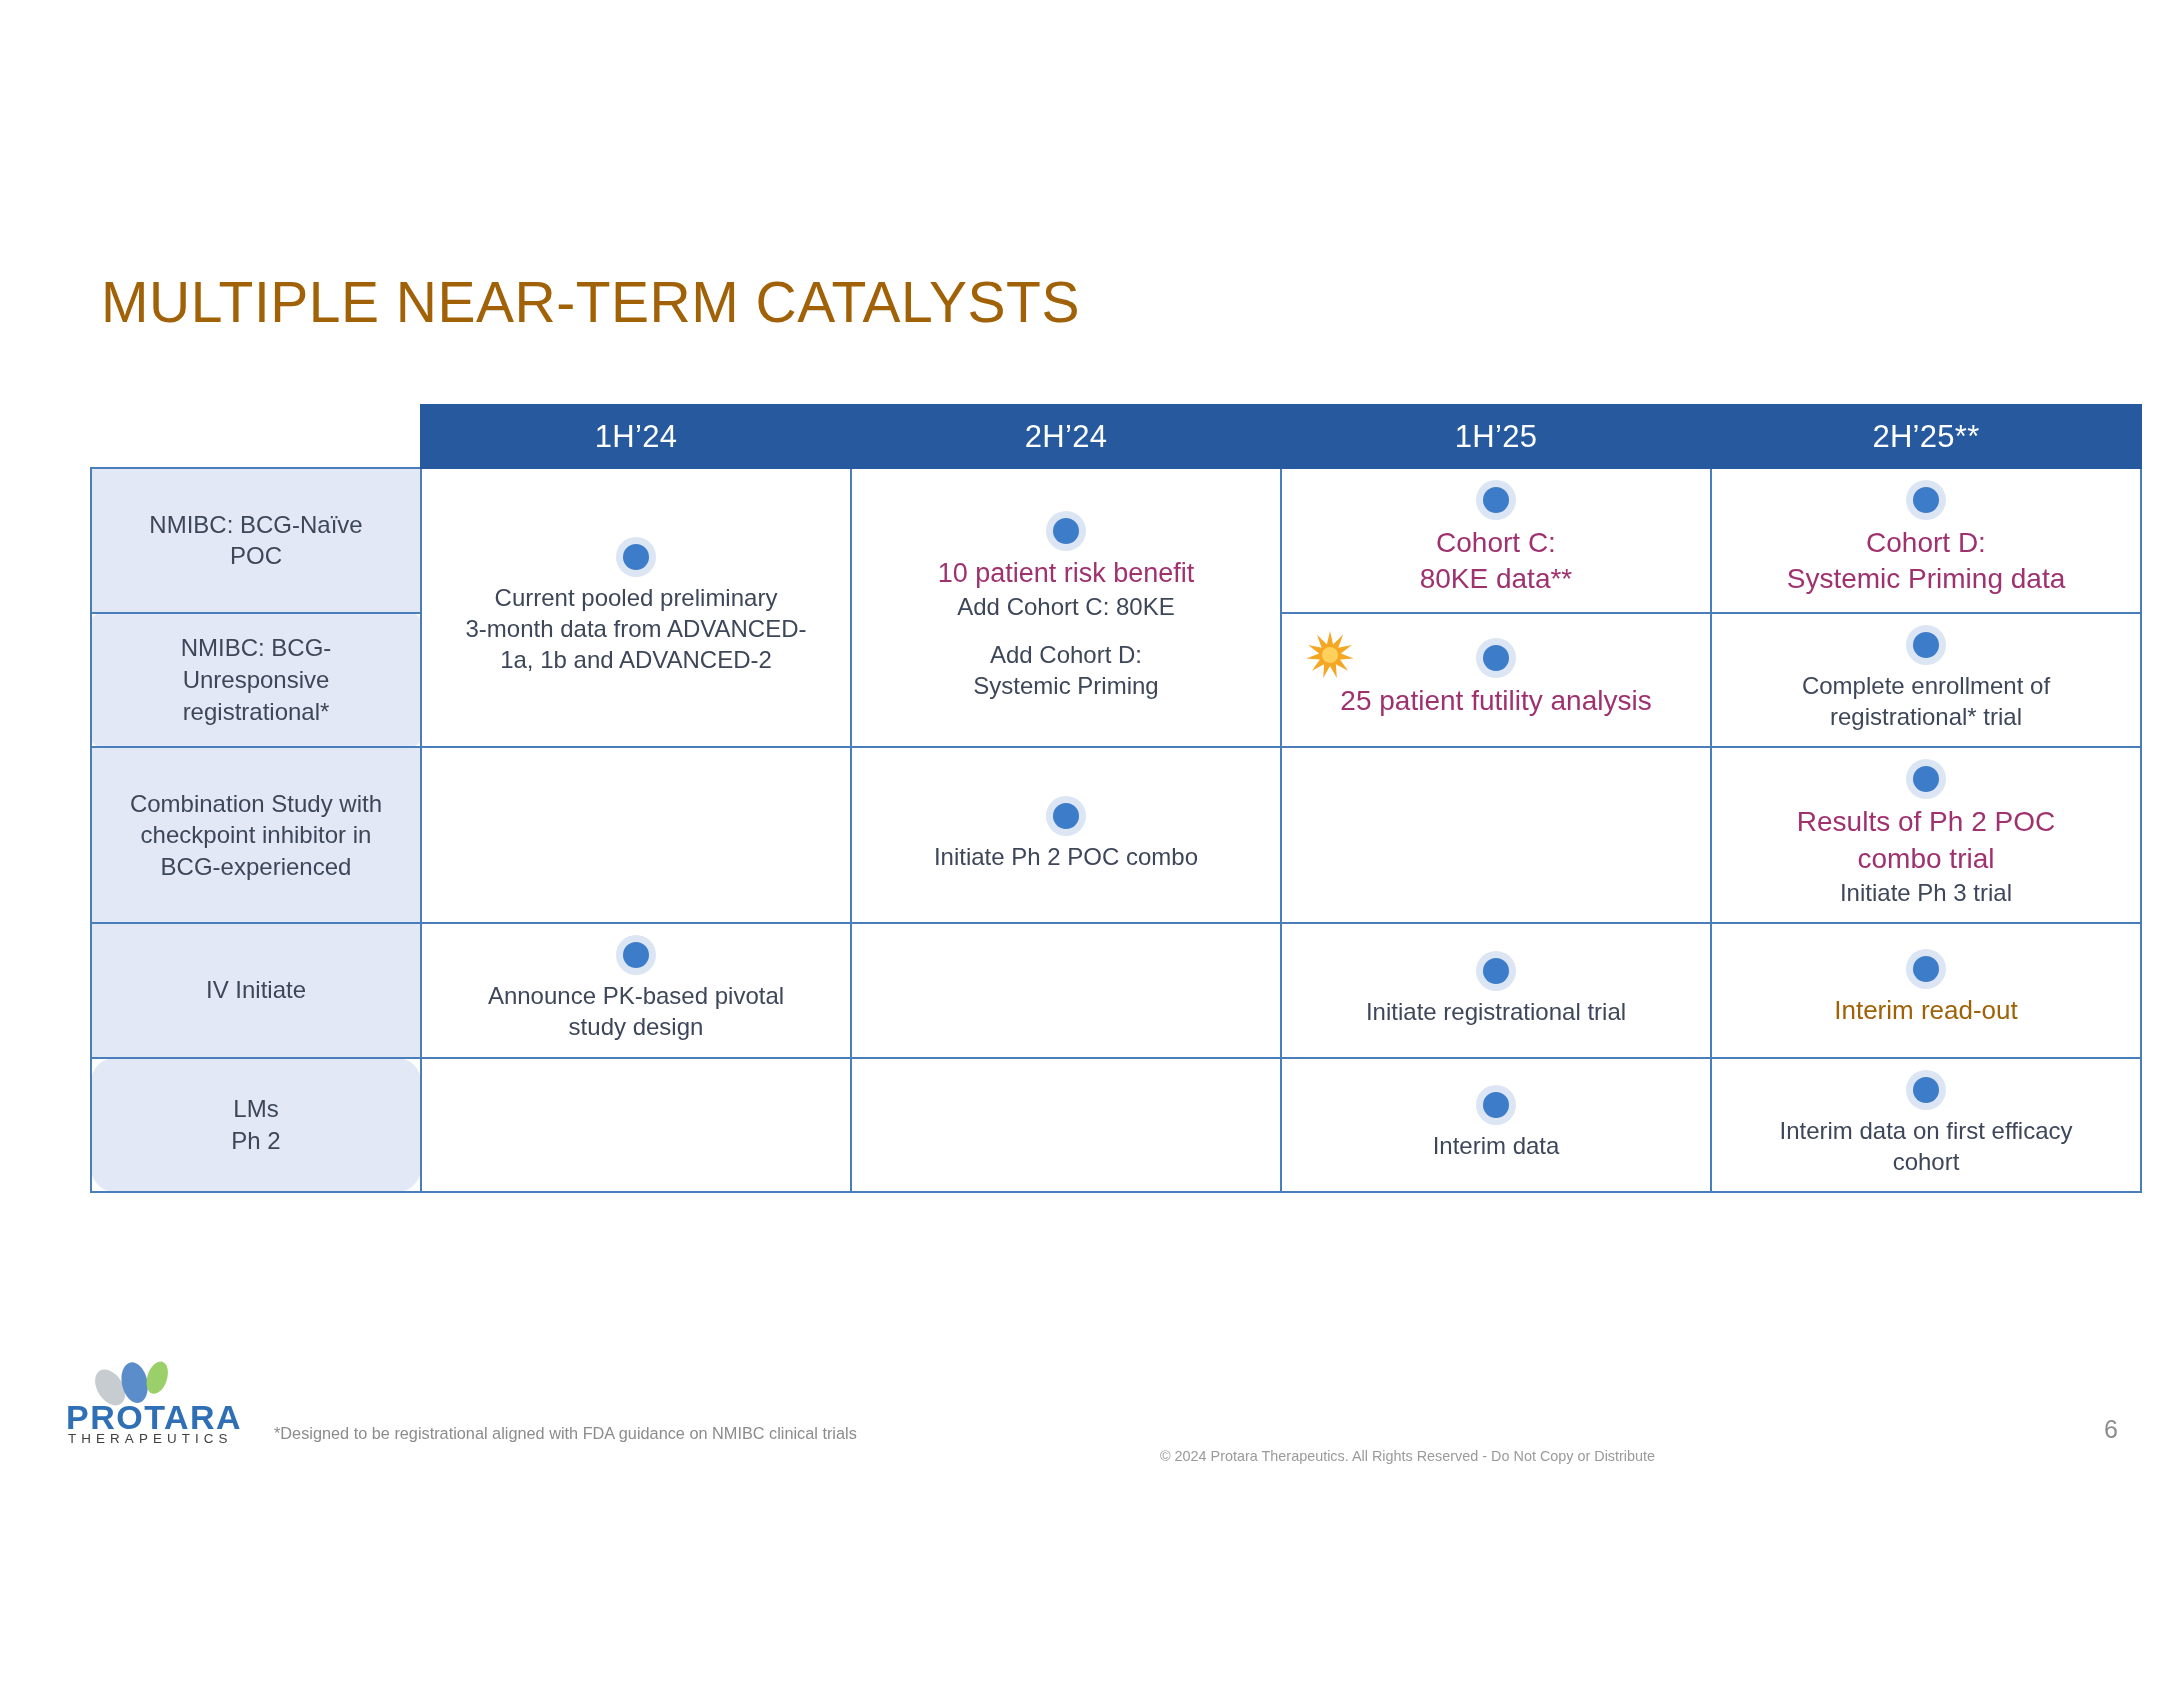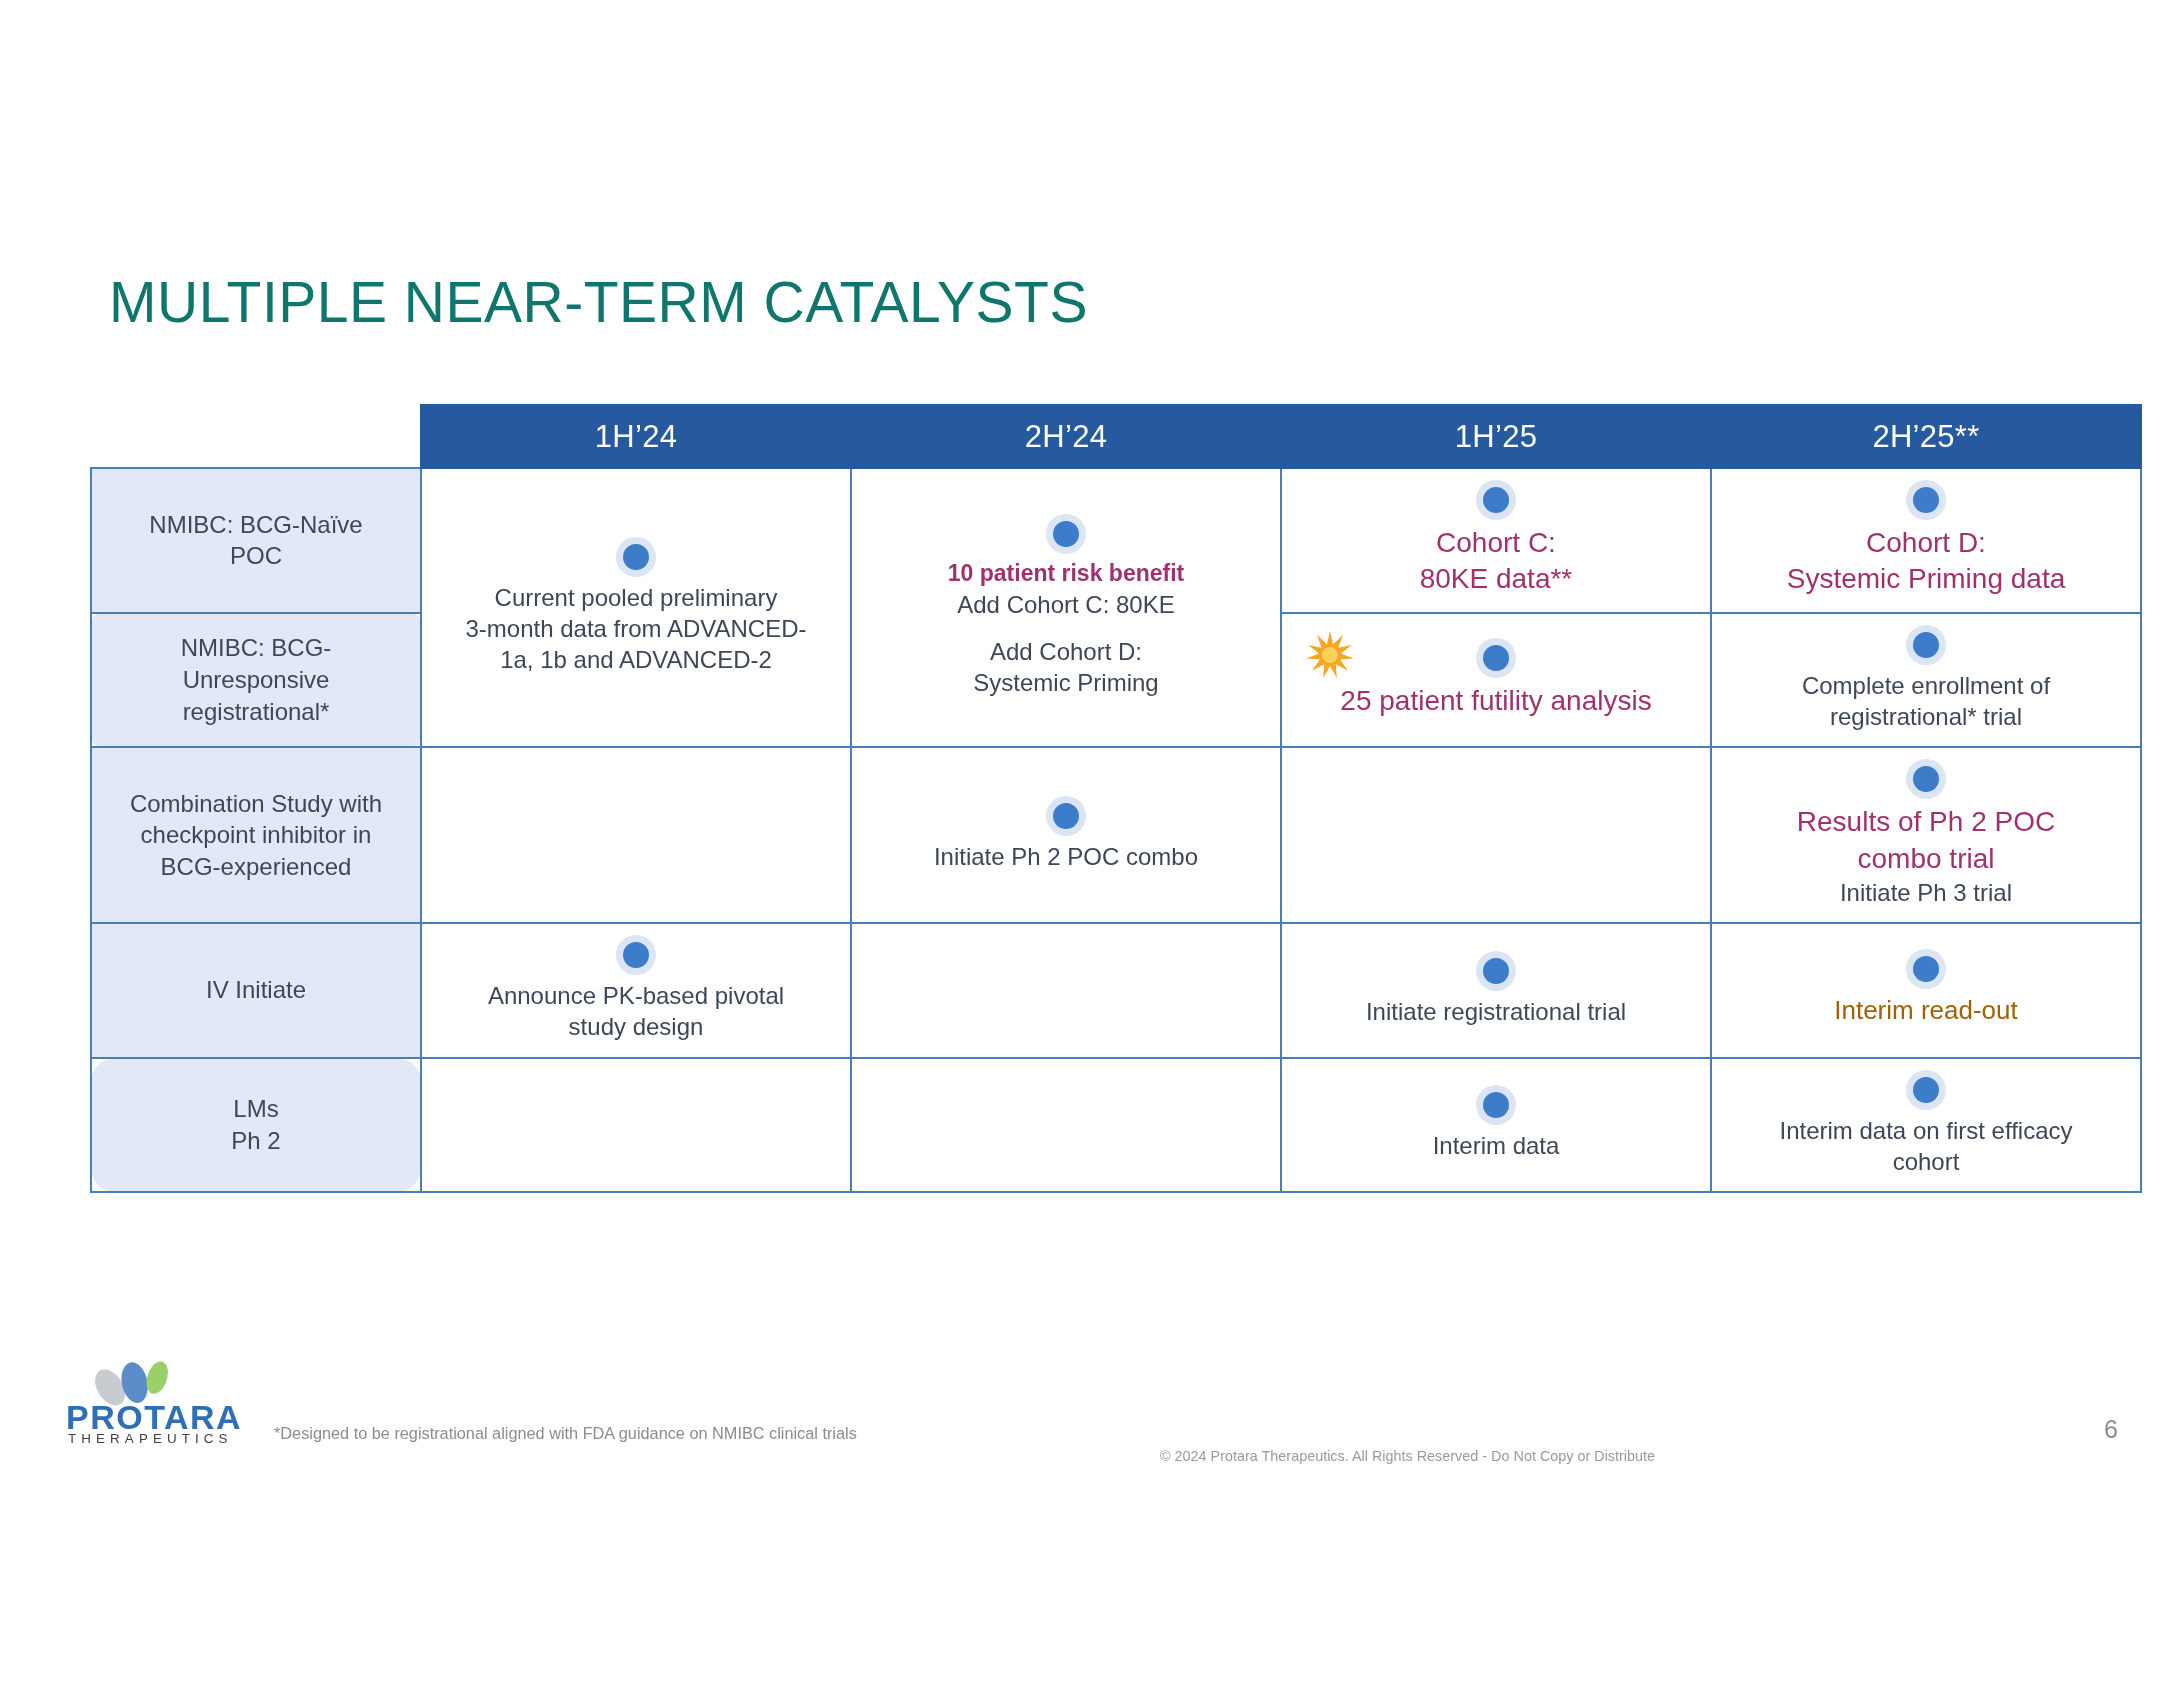--- a/index.html
+++ b/index.html
@@ -8,23 +8,23 @@
     background:#ffffff;
     font-family:"Liberation Sans", sans-serif;
     color:#3d4759;
     overflow:hidden;
     position:relative;
   }
   .slide{position:absolute;inset:0;background:#fff;}
 
   
   .title{
-    position:absolute;left:109px;top:269px;
+    position:absolute;left:101px;top:269px;
     font-size:57px;letter-spacing:0.5px;
-    color:#0f766e;font-weight:400;white-space:nowrap;
+    color:#a16207;font-weight:400;white-space:nowrap;
   }
 
   
   .table-wrap{
     position:absolute;left:67px;top:404px;
     width:1797px;
     padding-left:23px;
   }
   table.grid{
     border-collapse:collapse;
@@ -93,22 +93,22 @@
     line-height:1.3;
     color:#3d4759;
     white-space:pre-line;
   }
   .line.hl{
     color:#a16207;
     font-size:26px;
   }
   .line.hl-bold{
     color:#a0316f;
-    font-size:23px;
-    font-weight:bold;
+    font-size:27px;
+    font-weight:normal;
   }
   .line.hl-big{
     color:#a0316f;
     font-size:28px;
   }
   .gap{height:16px;}
 
   
   .burst{
     position:absolute;

